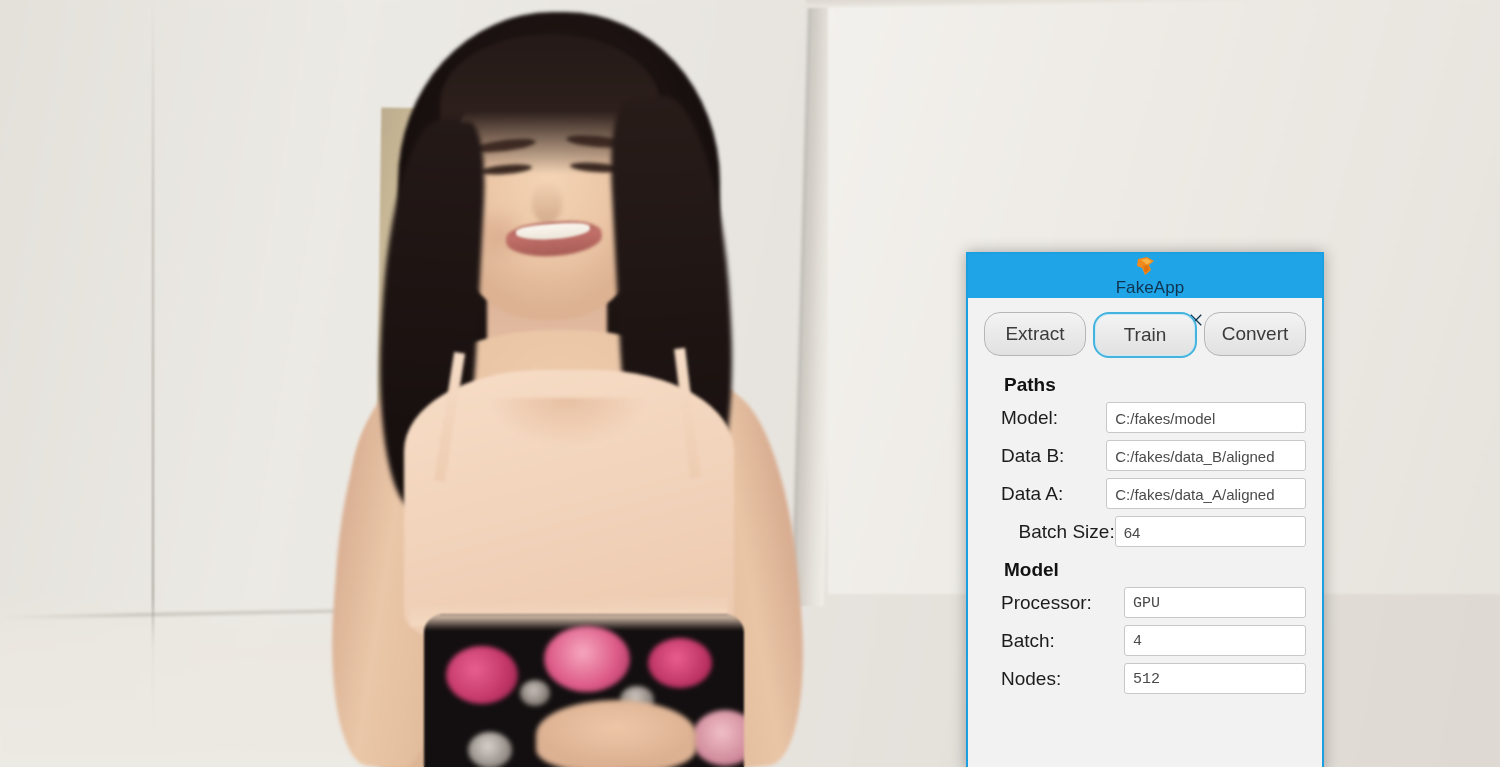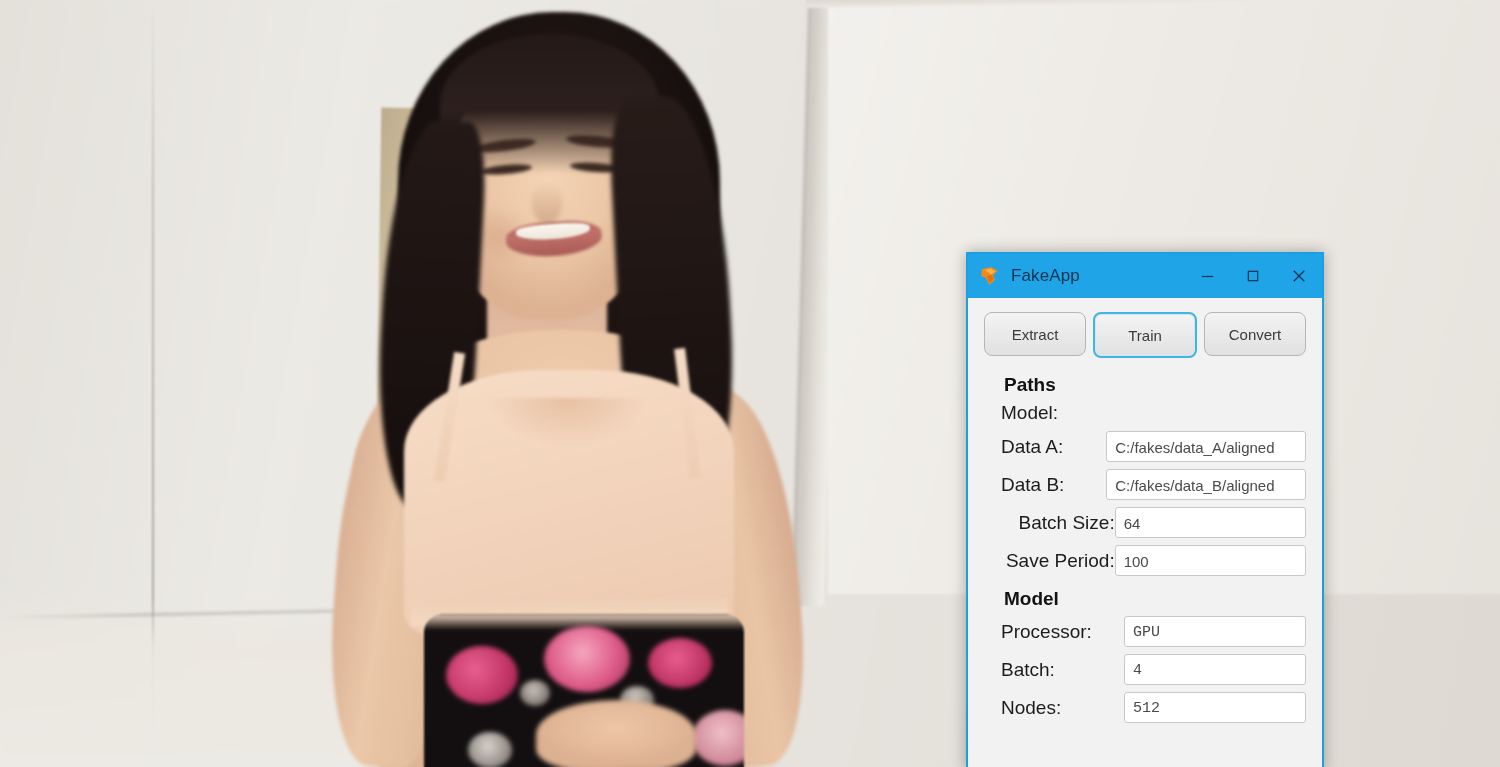--- a/index.html
+++ b/index.html
@@ -300,20 +300,21 @@
     box-sizing: border-box;
     overflow: hidden;
   }
   .titlebar {
     height: 44px;
     background: #1fa4e8;
     display: flex;
     align-items: center;
     padding-left: 10px;
     box-sizing: border-box;
+    flex-direction: column;
   }
   .app-icon {
     width: 24px; height: 24px;
     margin-right: 9px;
     flex: 0 0 auto;
   }
   .app-title {
     font-size: 17px;
     color: #10344f;
     letter-spacing: .1px;
@@ -337,22 +338,22 @@
   .tabs {
     display: flex;
     gap: 7px;
     margin-bottom: 16px;
   }
   .tab {
     flex: 1 1 0;
     height: 42px;
     background: linear-gradient(to bottom, #f4f4f4 0%, #eaeaea 48%, #e1e1e1 100%);
     border: 1px solid #b6b6b6;
-    border-radius: 8px;
-    font-size: 15px;
+    border-radius: 16px;
+    font-size: 19px;
     color: #3b3b3b;
     display: flex; align-items: center; justify-content: center;
     font-family: "Liberation Sans", sans-serif;
   }
   .tab.active {
     border: 2px solid #44b3dd;
     box-shadow: 0 0 0 1px #cdeaf6 inset;
   }
 
   .section-title {
@@ -489,41 +490,38 @@
         <div class="tab">Extract</div>
         <div class="tab active">Train</div>
         <div class="tab">Convert</div>
       </div>
 
       <div class="paths">
         <div class="section-title first">Paths</div>
 
         <div class="field-row">
           <span class="field-label">Model:</span>
+          <span class="field-input">C:/fakes/model</span>
+        </div>
+        <div class="field-row">
+          <span class="field-label">Data B:</span>
+          <span class="field-input">C:/fakes/data_B/aligned</span>
         </div>
         <div class="field-row">
           <span class="field-label">Data A:</span>
           <span class="field-input">C:/fakes/data_A/aligned</span>
         </div>
-        <div class="field-row">
-          <span class="field-label">Data B:</span>
-          <span class="field-input">C:/fakes/data_B/aligned</span>
-        </div>
       </div>
 
       <div class="options">
 
         <div class="field-row">
           <span class="field-label">Batch Size:</span>
           <span class="field-input">64</span>
         </div>
-        <div class="field-row">
-          <span class="field-label">Save Period:</span>
-          <span class="field-input">100</span>
-        </div>
       </div>
 
       <div class="model">
         <div class="section-title">Model</div>
 
         <div class="field-row">
           <span class="field-label">Processor:</span>
           <span class="field-input">GPU</span>
         </div>
         <div class="field-row">

